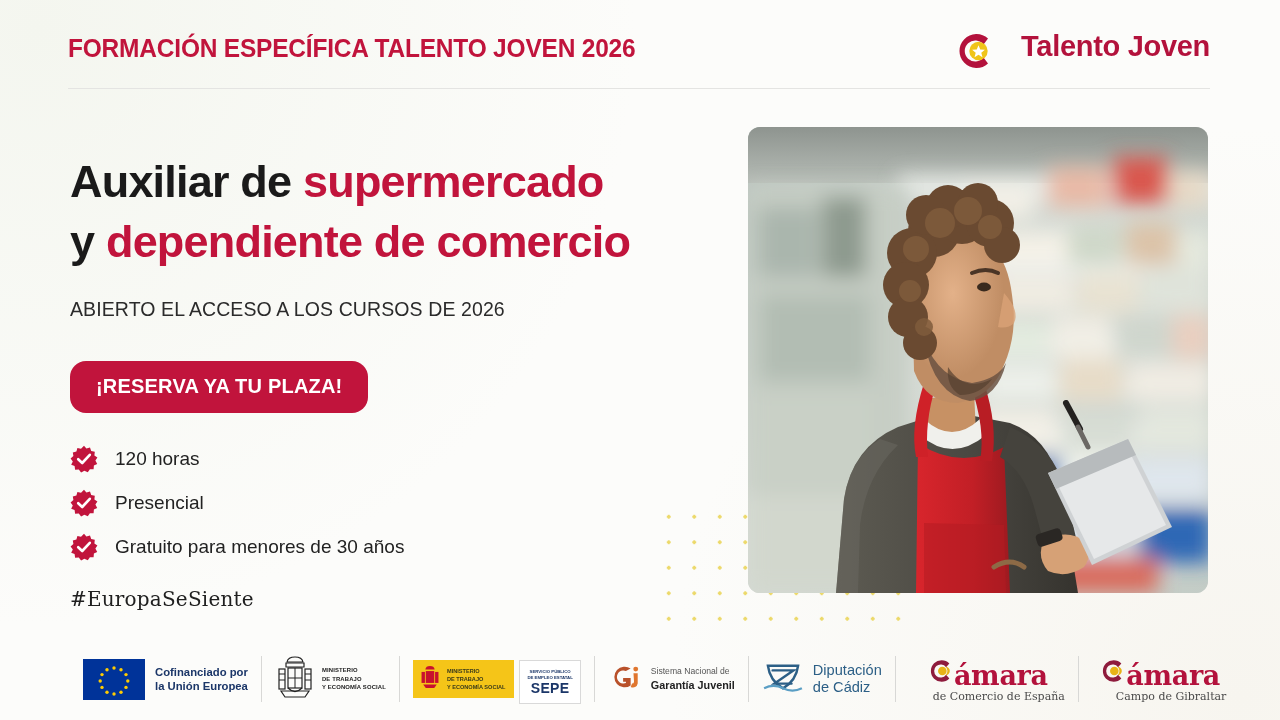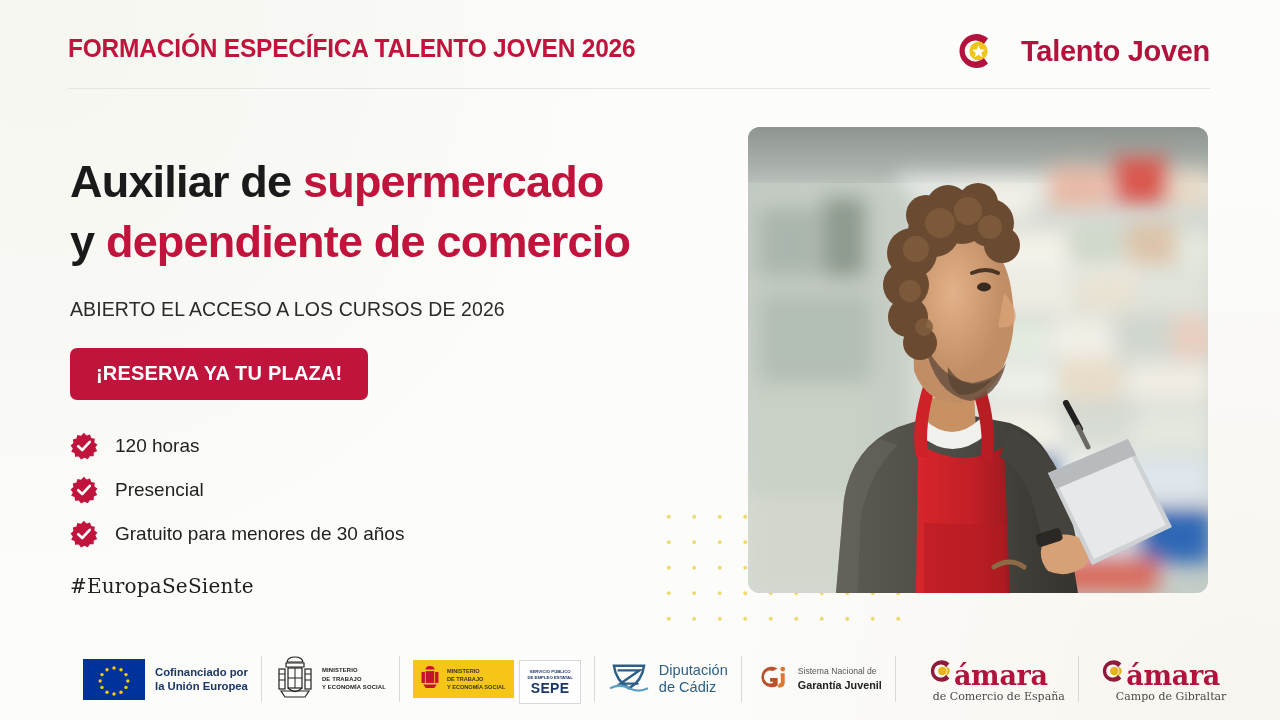--- a/index.html
+++ b/index.html
@@ -41,21 +41,20 @@
     color: #c1143c;
     white-space: nowrap;
     transform: scaleX(0.96);
     transform-origin: left center;
   }
   .brand {
     position: absolute;
     right: 0;
     top: 0;
     display: flex;
-    align-items: center;
     gap: 26px;
   }
   .brand-mark {
     width: 42px;
     height: 42px;
     position: relative;
   }
   .brand-text {
     font-size: 29px;
     font-weight: bold;
@@ -90,29 +89,29 @@
   .title .hl { color: #c1143c; }
   .subtitle {
     margin: 26px 0 0 0;
     font-size: 19.5px;
     color: #2b2b2b;
     letter-spacing: 0.1px;
     font-weight: normal;
   }
   .cta {
     display: inline-block;
-    margin-top: 27px;
+    margin-top: 40px;
     background: #c1143c;
     color: #ffffff;
     font-size: 20px;
     font-weight: bold;
     letter-spacing: 0.2px;
     padding: 14px 26px 15px 26px;
     border: none;
-    border-radius: 7px;
+    border-radius: 16px;
     cursor: pointer;
     font-family: "Liberation Sans", sans-serif;
   }
   .features {
     margin-top: 32px;
     list-style: none;
     padding: 0;
   }
   .feature {
     display: flex;
@@ -595,43 +594,43 @@
         <div class="sepe-box">
           <div class="sepe-small">SERVICIO PÚBLICO</div>
           <div class="sepe-small">DE EMPLEO ESTATAL</div>
           <div class="sepe-word">SEPE</div>
         </div>
       </div>
     </div>
 
     <div class="logo sep">
       <span>
+        <svg viewBox="0 0 36 34" width="34" height="32">
+          <path d="M24 8 A11 11 0 1 0 24 26 L24 18 L16 18 L16 22 L19 22 L19 23.5 A7 7 0 1 1 19 10.5 Z" fill="#b9512a"></path>
+          <path d="M27 13 L31.5 13 L31.5 24 A5 5 0 0 1 24 27.5 L25.5 24 A2.2 2.2 0 0 0 27.6 22 Z" fill="#e0762e"></path>
+          <circle cx="29.4" cy="8.6" r="2.6" fill="#e0762e"></circle>
+        </svg>
+      </span>
+      <div class="gj-text">
+        <div class="gj-top">Sistema Nacional de</div>
+        <div class="gj-bot">Garantía Juvenil</div>
+      </div>
+    </div>
+
+    <div class="logo sep">
+      <span>
         <svg viewBox="0 0 44 36" width="42" height="34">
           <path d="M6 6 L38 6 Q36 22 22 30 Q8 22 6 6 Z" fill="none" stroke="#2c5f86" stroke-width="2.6"></path>
           <path d="M11 11 L33 11 L13 25 L31 25" fill="none" stroke="#2c5f86" stroke-width="2.6" stroke-linecap="round"></path>
           <path d="M2 30 Q12 25 22 30 Q32 35 42 30" fill="none" stroke="#5a9ec4" stroke-width="2.4"></path>
         </svg>
       </span>
       <div class="dip-text">
         <div>Diputación</div>
         <div>de Cádiz</div>
-      </div>
-    </div>
-
-    <div class="logo sep">
-      <span>
-        <svg viewBox="0 0 36 34" width="34" height="32">
-          <path d="M24 8 A11 11 0 1 0 24 26 L24 18 L16 18 L16 22 L19 22 L19 23.5 A7 7 0 1 1 19 10.5 Z" fill="#b9512a"></path>
-          <path d="M27 13 L31.5 13 L31.5 24 A5 5 0 0 1 24 27.5 L25.5 24 A2.2 2.2 0 0 0 27.6 22 Z" fill="#e0762e"></path>
-          <circle cx="29.4" cy="8.6" r="2.6" fill="#e0762e"></circle>
-        </svg>
-      </span>
-      <div class="gj-text">
-        <div class="gj-top">Sistema Nacional de</div>
-        <div class="gj-bot">Garantía Juvenil</div>
       </div>
     </div>
 
     <div class="logo sep">
       <div class="camara">
         <div class="camara-word">
           <span style="display:inline-block;width:28px;height:28px;">
             <svg viewBox="0 0 30 30" width="28" height="28">
               <path d="M25 7 A11.5 11.5 0 1 0 25 23 L21.5 19 A7 7 0 1 1 21.5 11 Z" fill="#8e1b3c"></path>
               <path d="M21 10.5 A6.2 6.2 0 0 1 21 19.5 A4 4 0 0 0 21 10.5 Z" fill="#e8b317"></path>

